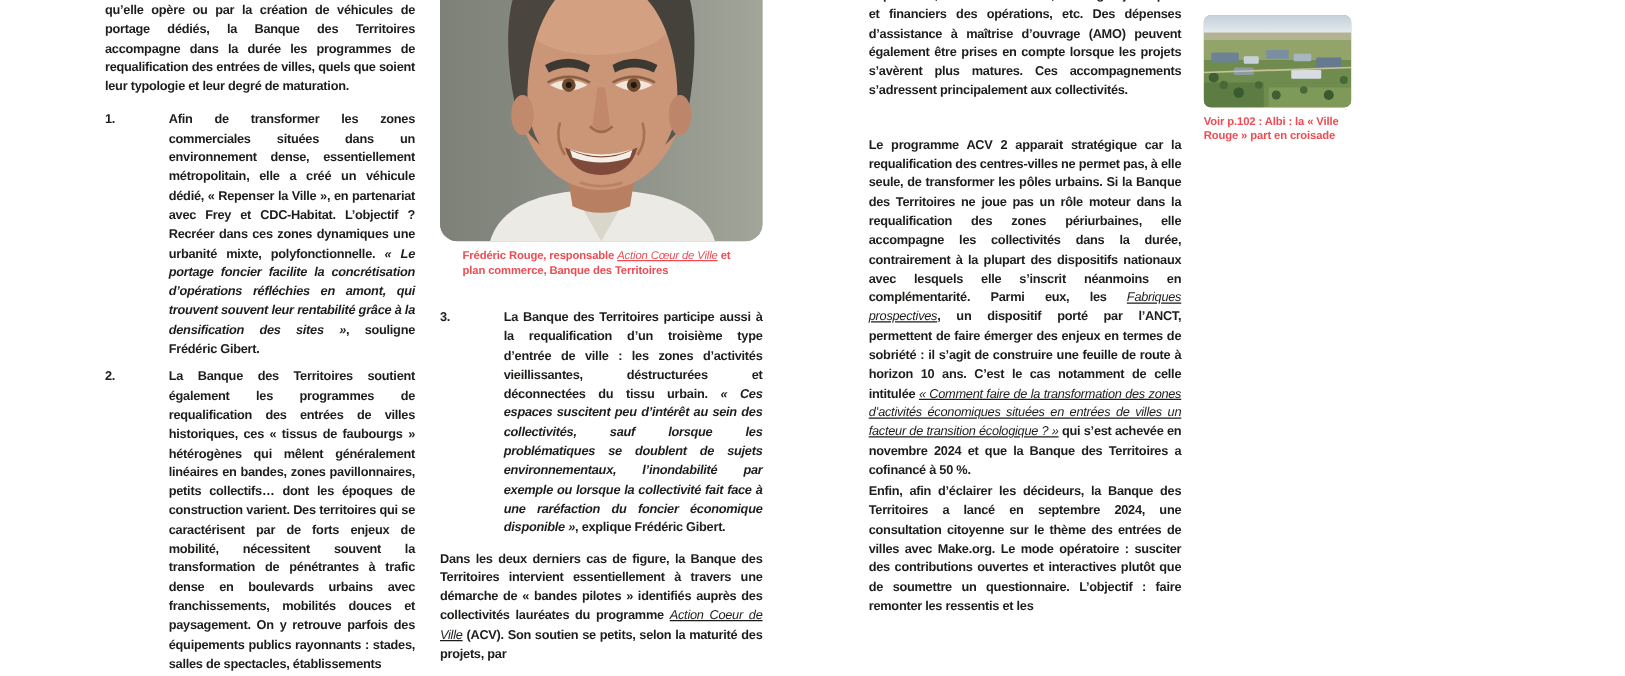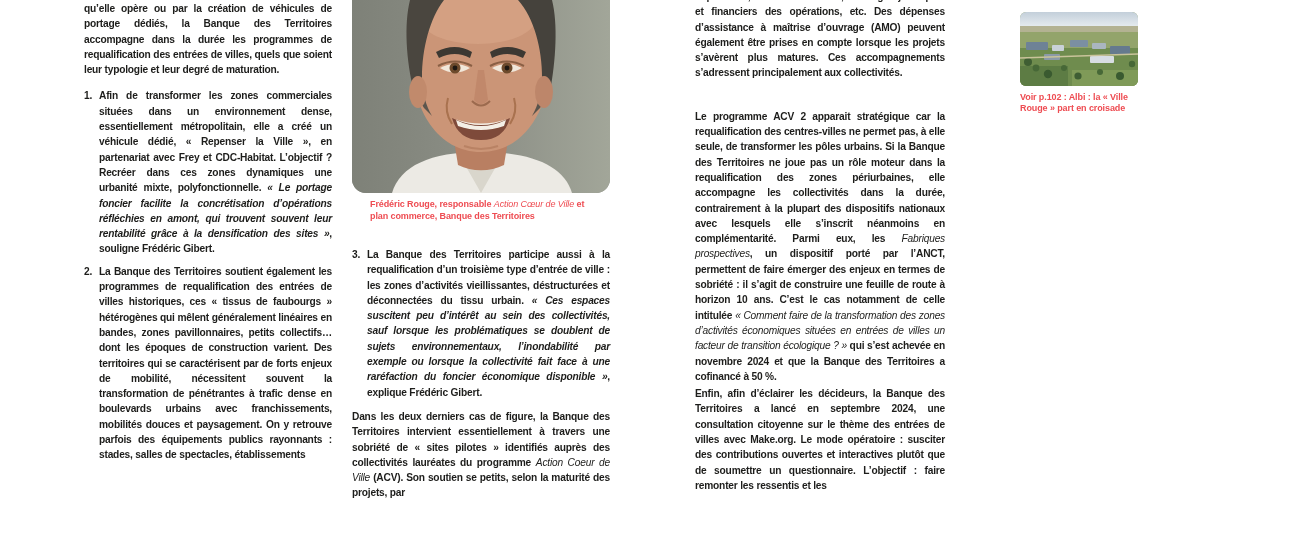--- a/index.html
+++ b/index.html
@@ -19,28 +19,28 @@
 
   .body-text{
     font-size:10.2px;
     line-height:15.3px;
     font-weight:700;
     letter-spacing:-0.2px;
     text-align:justify;
     margin:0;
   }
   .r-bi{font-style:italic;}
-  .r-i{font-style:italic;font-weight:400;}
+  .r-i{font-style:italic;font-weight:400;text-decoration:underline;}
 
   .list-item{display:flex;}
   .list-item .num{
     flex:0 0 15px;
     font-size:10.2px;line-height:15.3px;font-weight:700;letter-spacing:-0.2px;
   }
-  .list-item .body-text{flex:1 1 auto;}
+  .list-item .body-text{flex:1 1 auto;margin-left:36px;}
 
   .intro{margin-top:1px;}
   .mt-item1{margin-top:11px;}
   .mt-item2{margin-top:7px;}
 
   .portrait{
     width:258px;height:193px;
     border-radius:0 0 14px 14px;
     overflow:hidden;
     background:#8b8e85;
@@ -57,21 +57,21 @@
     text-align:left;
   }
   .caption-portrait{margin-top:6px;padding-left:18px;padding-right:6px;}
   .mt-item3{margin-top:25px;}
   .mt-mid-para{margin-top:9px;}
 
   .clip-top{margin-top:-11px;}
   .mt-r2{margin-top:28px;}
   .mt-r3{margin-top:2px;}
 
-  .sidebar{position:absolute;left:1020px;top:12px;width:118px;}
+  .sidebar{position:absolute;left:963px;top:12px;width:118px;}
   .thumb{
     width:118px;height:74px;
     border-radius:6px;
     overflow:hidden;
     background:#9aa86f;
   }
   .thumb svg{display:block;}
   .caption-sidebar{margin-top:6px;line-height:11px;}
 </style>
 </head>
@@ -143,21 +143,21 @@
         <path d="M104 120 Q129 132 154 120 L152 126 Q129 134 106 126 Z" fill="#f4efe6"></path>
 
         <path d="M112 146 Q129 152 146 146" stroke="#b07a5c" stroke-width="2" fill="none" opacity="0.7"></path>
       </svg>
     </div>
     <p class="caption caption-portrait"><span>Frédéric Rouge, responsable </span><span class="r-i">Action Cœur de Ville</span><span> et plan commerce, Banque des Territoires</span></p>
     <div class="list-item mt-item3">
       <span class="num">3.</span>
       <p class="body-text"><span>La Banque des Territoires participe aussi à la requalification d’un troisième type d’entrée de ville : les zones d’activités vieillissantes, déstructurées et déconnectées du tissu urbain. </span><span class="r-bi">« Ces espaces suscitent peu d’intérêt au sein des collectivités, sauf lorsque les problématiques se doublent de sujets environnementaux, l’inondabilité par exemple ou lorsque la collectivité fait face à une raréfaction du foncier économique disponible »</span><span>, explique Frédéric Gibert.</span></p>
     </div>
-    <p class="body-text mt-mid-para"><span>Dans les deux derniers cas de figure, la Banque des Territoires intervient essentiellement à travers une sobriété de « sites pilotes » identifiés auprès des collectivités lauréates du programme </span><span class="r-i">Action Coeur de Ville</span><span> (ACV). Son soutien se petits, selon la maturité des projets, par</span></p>
+    <p class="body-text mt-mid-para"><span>Dans les deux derniers cas de figure, la Banque des Territoires intervient essentiellement à travers une démarche de « bandes pilotes » identifiés auprès des collectivités lauréates du programme </span><span class="r-i">Action Coeur de Ville</span><span> (ACV). Son soutien se petits, selon la maturité des projets, par</span></p>
   </div>
 
   <div class="col col-right">
     <p class="body-text clip-top"><span>dépollution, études de marché, montages juridiques et financiers des opérations, etc. Des dépenses d’assistance à maîtrise d’ouvrage (AMO) peuvent également être prises en compte lorsque les projets s’avèrent plus matures. Ces accompagnements s’adressent principalement aux collectivités.</span></p>
     <p class="body-text mt-r2"><span>Le programme ACV 2 apparait stratégique car la requalification des centres-villes ne permet pas, à elle seule, de transformer les pôles urbains. Si la Banque des Territoires ne joue pas un rôle moteur dans la requalification des zones périurbaines, elle accompagne les collectivités dans la durée, contrairement à la plupart des dispositifs nationaux avec lesquels elle s’inscrit néanmoins en complémentarité. Parmi eux, les </span><span class="r-i">Fabriques prospectives</span><span>, un dispositif porté par l’ANCT, permettent de faire émerger des enjeux en termes de sobriété : il s’agit de construire une feuille de route à horizon 10 ans. C’est le cas notamment de celle intitulée </span><span class="r-i">« Comment faire de la transformation des zones d’activités économiques situées en entrées de villes un facteur de transition écologique ? »</span><span> qui s’est achevée en novembre 2024 et que la Banque des Territoires a cofinancé à 50 %.</span></p>
     <p class="body-text mt-r3"><span>Enfin, afin d’éclairer les décideurs, la Banque des Territoires a lancé en septembre 2024, une consultation citoyenne sur le thème des entrées de villes avec Make.org. Le mode opératoire : susciter des contributions ouvertes et interactives plutôt que de soumettre un questionnaire. L’objectif : faire remonter les ressentis et les</span></p>
   </div>
 
   <div class="sidebar">
     <div class="thumb">

